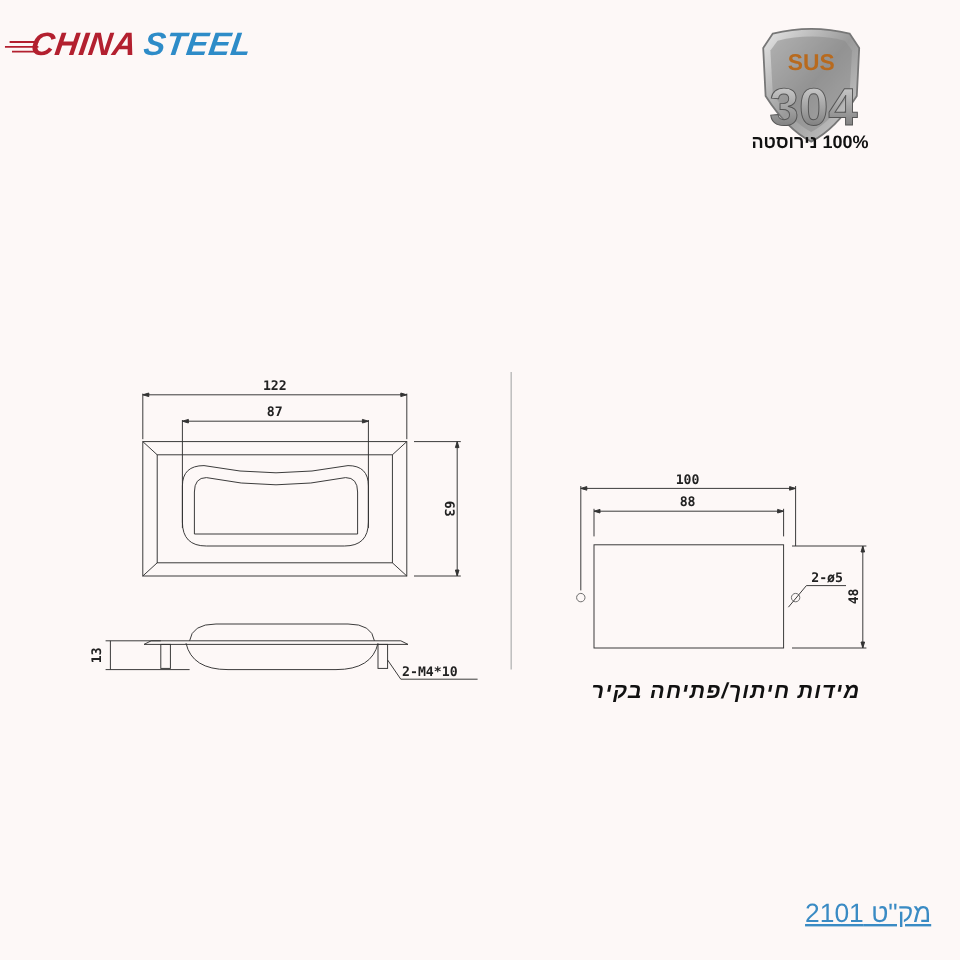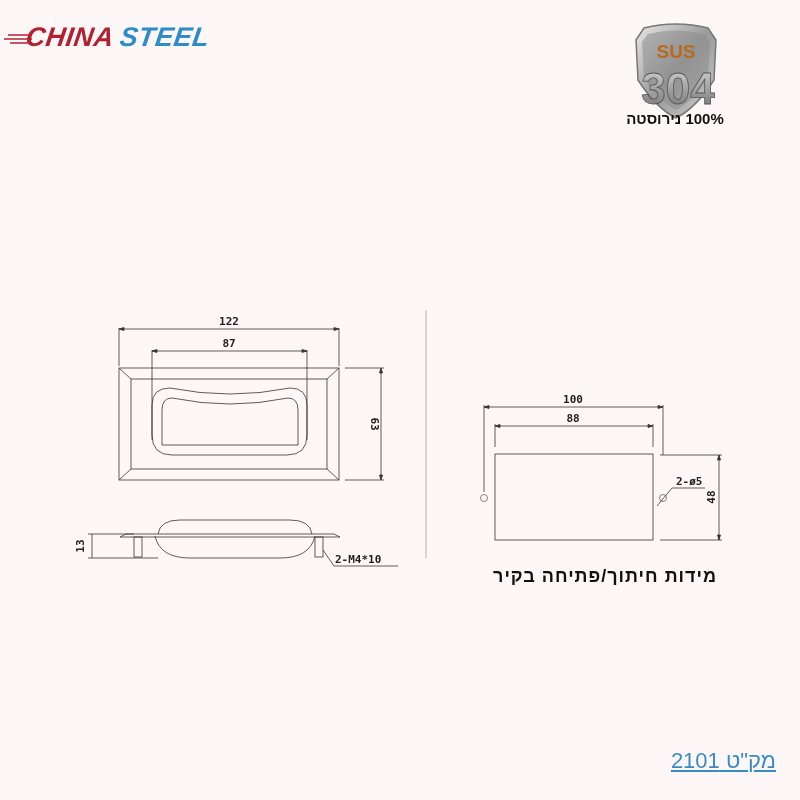--- a/index.html
+++ b/index.html
@@ -37,21 +37,21 @@
     }
     .drawing { position: absolute; left: 0; top: 0; }
     .dim-text {
       font-family: "DejaVu Sans Mono", monospace;
       font-size: 11px; font-weight: bold; fill: #222;
     }
     .cutout-title {
       position: absolute; left: 470px; top: 566px;
       width: 270px; text-align: center;
       font-size: 18px; font-weight: bold; color: #111;
-      direction: rtl; letter-spacing: 1px;
+      direction: rtl; letter-spacing: 1px; font-style: italic;
     }
     .sku-link {
       position: absolute; right: 24px; top: 748px;
       font-size: 22px; color: #3a8bc4;
       text-decoration: underline;
       direction: rtl;
     }
   </style>
 </head>
 <body>

